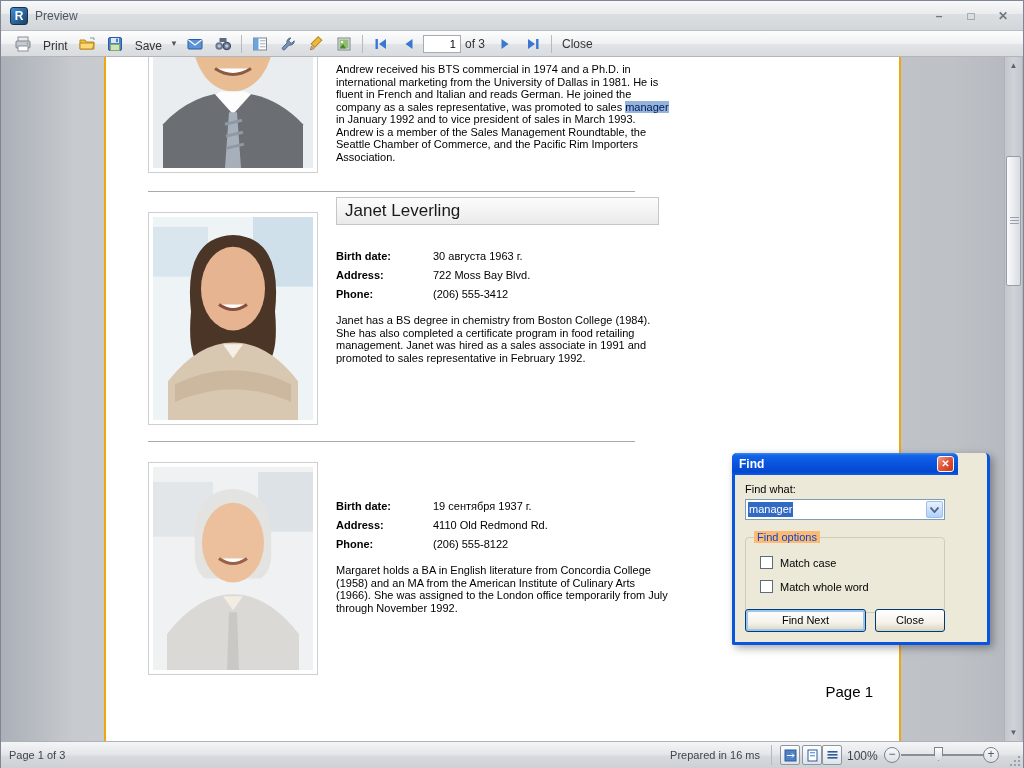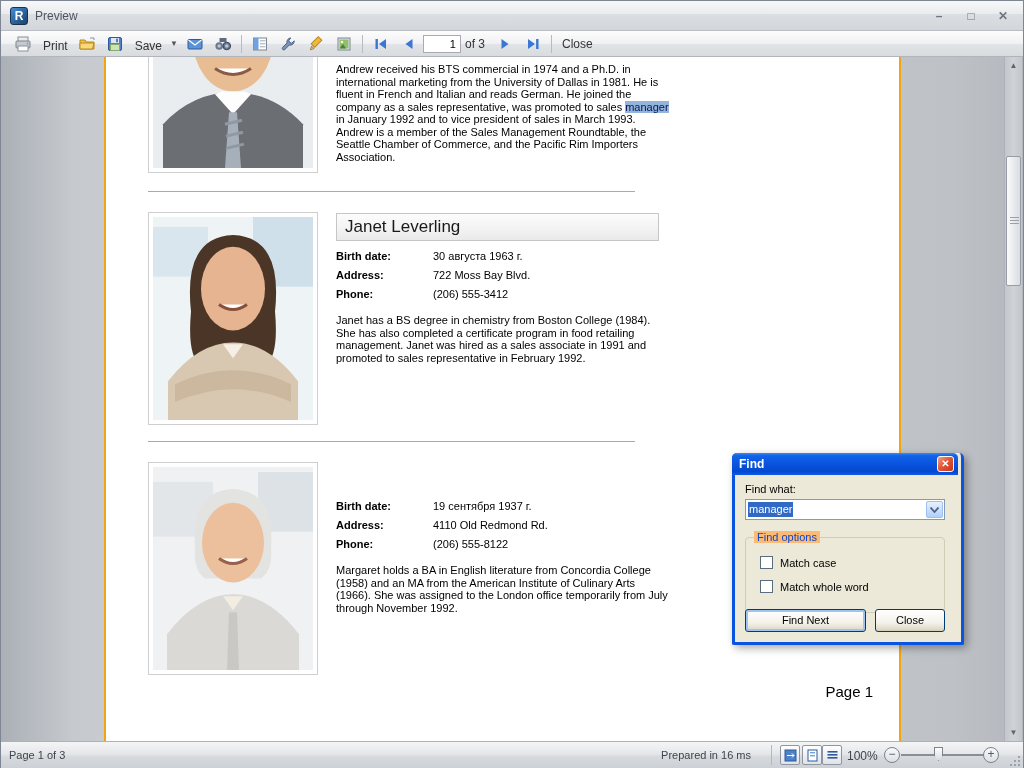--- a/index.html
+++ b/index.html
@@ -74,37 +74,37 @@
     border:1px solid #969da7; }
   .vs-grip { position:absolute; left:3px; top:60px; width:9px; height:1px; background:#9aa1ab;
     box-shadow:0 3px 0 #9aa1ab, 0 6px 0 #9aa1ab; }
 
   
   .statusbar { position:absolute; left:0; top:740px; width:100%; height:28px;
     background:linear-gradient(180deg,#f4f5f6 0%,#e4e6e9 45%,#d6d9dd 55%,#ccd0d4 100%);
     border-top:1px solid #aeb2b8; }
   .sb-pageinfo { position:absolute; left:8px; top:7px; font-size:11px; color:#3f454d; }
   .sb-sep { position:absolute; top:3px; width:1px; height:20px; background:#b5b9bf; }
-  .sb-prepared { position:absolute; top:7px; right:272px; font-size:11px; color:#3f454d; }
+  .sb-prepared { position:absolute; top:7px; right:263px; font-size:11px; color:#3f454d; }
   .view-btn { position:absolute; top:3px; width:20px; height:20px; border:1px solid #8f96a0;
     border-radius:2px; background:linear-gradient(180deg,#fefefe,#dfe3e8);
     display:flex; align-items:center; justify-content:center; }
   .sb-zoomtext { position:absolute; top:7px; left:846px; font-size:12px; color:#3f454d; }
   .zoom-circle { position:absolute; top:5px; width:16px; height:16px; border-radius:50%;
     border:1px solid #7d848e; background:linear-gradient(180deg,#f8f9fa,#dde0e4);
     color:#555d68; font-size:12px; line-height:13px; text-align:center; }
   .zoom-track { position:absolute; top:12px; left:900px; width:84px; height:2px; background:#898f99; }
   .zoom-thumb { position:absolute; top:5px; left:933px; width:9px; height:14px;
     background:linear-gradient(180deg,#fdfdfe,#d8dce1); border:1px solid #7d848e;
     clip-path:polygon(0 0,100% 0,100% 60%,50% 100%,0 60%); }
   .resize-grip { position:absolute; right:3px; bottom:3px; width:12px; height:12px; }
   .resize-grip i { position:absolute; width:2px; height:2px; background:#9aa1ab; }
 
   
-  .find-dialog { position:absolute; left:731px; top:396px; width:232px; height:192px;
+  .find-dialog { position:absolute; left:731px; top:396px; width:258px; height:192px;
     border:3px solid #0a55e0; border-top:none; border-radius:5px 5px 2px 2px;
     background:#ece9d8; box-shadow:3px 3px 8px rgba(0,0,0,.35); z-index:50; }
   .find-title { position:absolute; left:-3px; top:0; width:226px; height:22px;
     border-radius:5px 5px 0 0;
     background:linear-gradient(180deg,#3a8af1 0%,#1263e8 12%,#0a55e0 45%,#0348cf 85%,#0e5be5 100%);
     color:#fff; font-weight:bold; font-size:12px; line-height:22px; padding-left:7px; }
   .find-close { position:absolute; top:3px; right:4px; width:17px; height:16px; border-radius:3px;
     background:linear-gradient(135deg,#f1a088 0%,#e2573a 45%,#c33519 100%);
     border:1px solid #fff; color:#fff; font-size:10px; font-weight:bold;
     text-align:center; line-height:14px; }
@@ -276,21 +276,21 @@
           <rect x="0" y="10" width="55" height="50" fill="#d9e6ee"></rect>
           <rect x="100" y="0" width="60" height="70" fill="#cfe0ea"></rect>
           <path d="M38 95 Q30 20 80 18 Q130 20 122 95 Q126 140 112 150 L48 150 Q34 140 38 95 Z" fill="#4a3526"></path>
           <ellipse cx="80" cy="72" rx="32" ry="42" fill="#e7b491"></ellipse>
           <path d="M66 88 Q80 98 94 88" stroke="#8a4f3a" stroke-width="3" fill="#fff"></path>
           <path d="M15 204 L15 165 Q45 126 80 126 Q115 126 145 165 L145 204 Z" fill="#d9c8b1"></path>
           <path d="M70 128 L80 142 L90 128 Z" fill="#f6efe6"></path>
           <path d="M22 168 Q80 140 138 168 L138 186 Q80 160 22 186 Z" fill="#cbb89e"></path>
         </svg>
       </div>
-      <div class="emp-header" style="top:156px;">
+      <div class="emp-header" style="top:140px;">
         <span>Janet Leverling</span>
       </div>
       <div class="field-row" style="top:193px;">
         <span class="field-label">Birth date:</span>
         <span class="field-value">30 августа 1963 г.</span>
       </div>
       <div class="field-row" style="top:212px;">
         <span class="field-label">Address:</span>
         <span class="field-value">722 Moss Bay Blvd.</span>
       </div>

